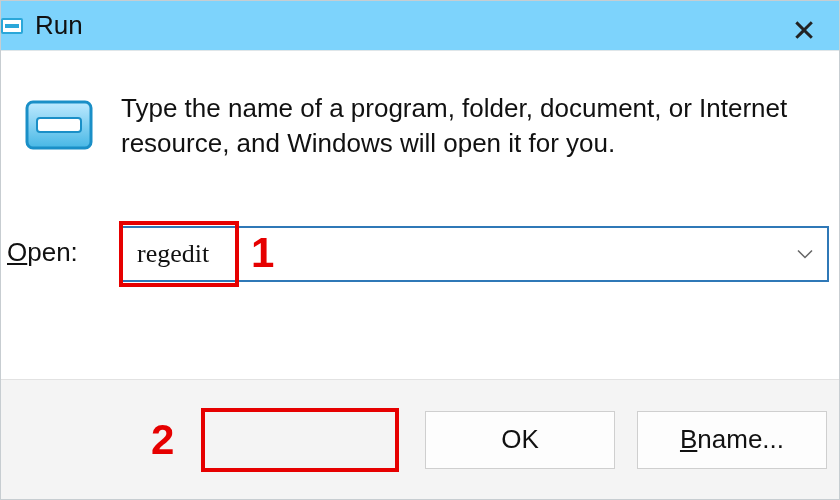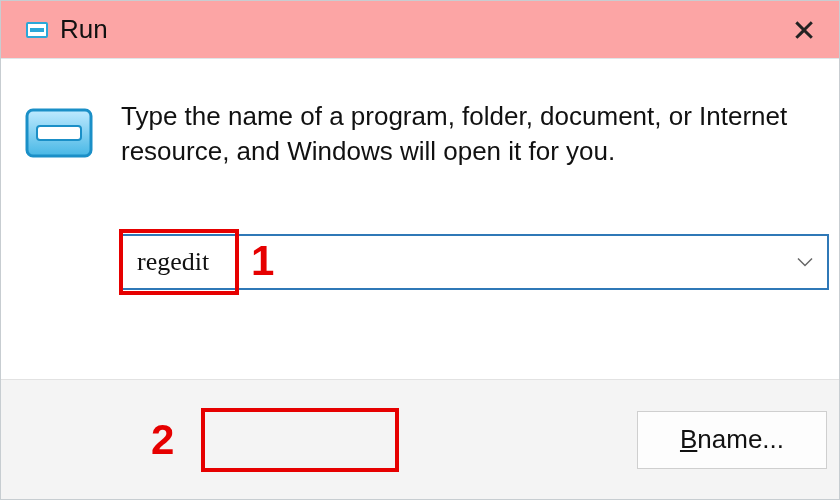--- a/index.html
+++ b/index.html
@@ -10,24 +10,24 @@
     background: #ffffff;
     overflow: hidden;
   }
   .dialog {
     width: 840px; height: 500px;
     border: 1px solid #c7cdd1;
     display: flex; flex-direction: column;
     position: relative;
   }
   .titlebar {
-    height: 58px;
-    background: #fca5a5;
+    height: 50px;
+    background: #7dd3fc;
     display: flex; align-items: center;
-    padding-left: 25px;
+    padding-left: 0;
     border-bottom: 1px solid #dfe6e9;
     position: relative;
   }
   .titlebar .appicon {
     width: 22px; height: 22px;
     margin-right: 12px;
     display: flex; align-items: center; justify-content: center;
   }
   .titlebar .title {
     font-size: 26px; color: #111;
@@ -142,35 +142,41 @@
             <stop offset="1" stop-color="#47b7e5"></stop>
           </linearGradient>
         </defs>
         <rect x="4" y="6" width="64" height="46" rx="6" fill="url(#g1)" stroke="#1a8fc7" stroke-width="3"></rect>
         <rect x="14" y="22" width="44" height="14" rx="3" fill="#ffffff" stroke="#1a8fc7" stroke-width="2"></rect>
       </svg>
     </div>
 
     <div class="description">Type the name of a program, folder, document, or Internet resource, and Windows will open it for you.</div>
 
+    <div class="openlabel">
+      <span class="ul">O</span><span>pen:</span>
+    </div>
 
     <div class="combo">
       <span>regedit</span>
       <span class="chev">
         <svg width="16" height="10" viewBox="0 0 16 10">
           <polyline points="1,1 8,8 15,1" fill="none" stroke="#666" stroke-width="1.5"></polyline>
         </svg>
       </span>
     </div>
 
     <div class="anno-box" style="left:118px; top:170px; width:120px; height:66px;"></div>
     <div class="anno-num" style="left:250px; top:178px;">1</div>
   </div>
 
   <div class="buttonbar">
+    <div class="btn">
+      <span>OK</span>
+    </div>
     <div class="btn browse">
       <span class="ak">B</span>
         <span>name...</span>
     </div>
 
     <div class="anno-box" style="left:200px; top:28px; width:198px; height:64px;"></div>
     <div class="anno-num" style="left:150px; top:36px;">2</div>
   </div>
 
 </div>

